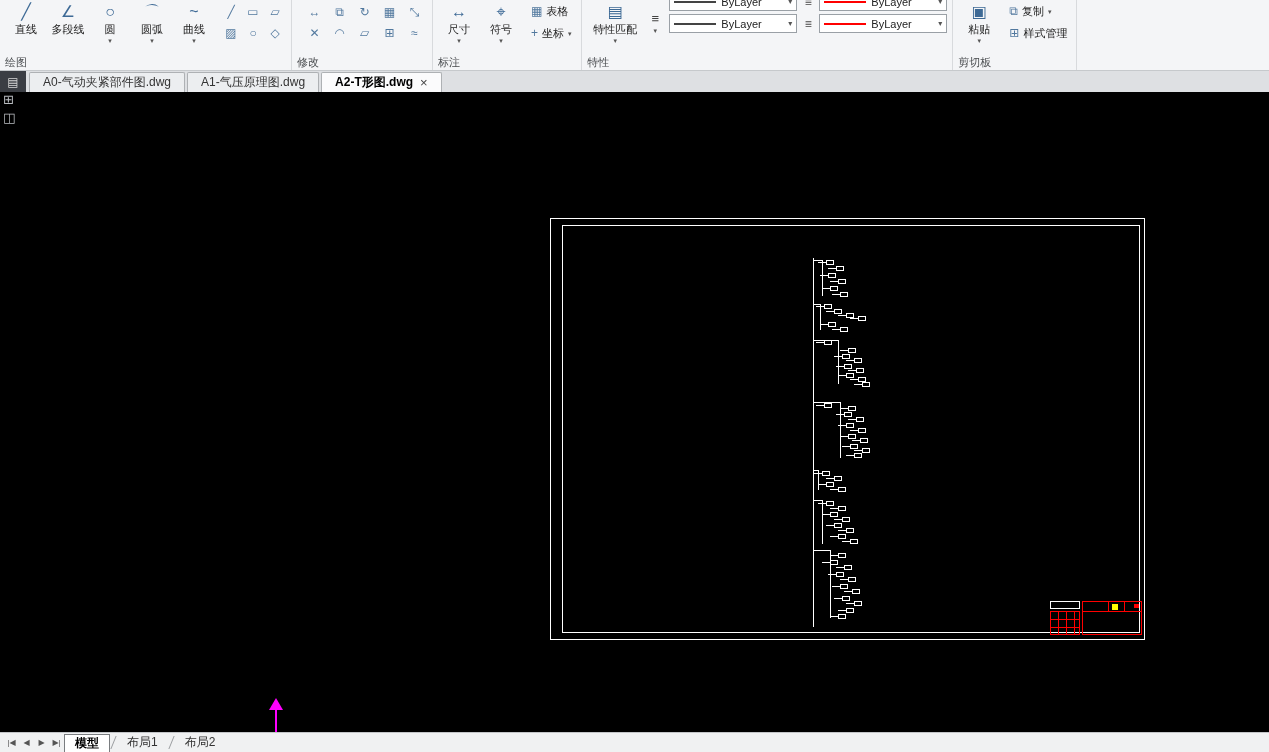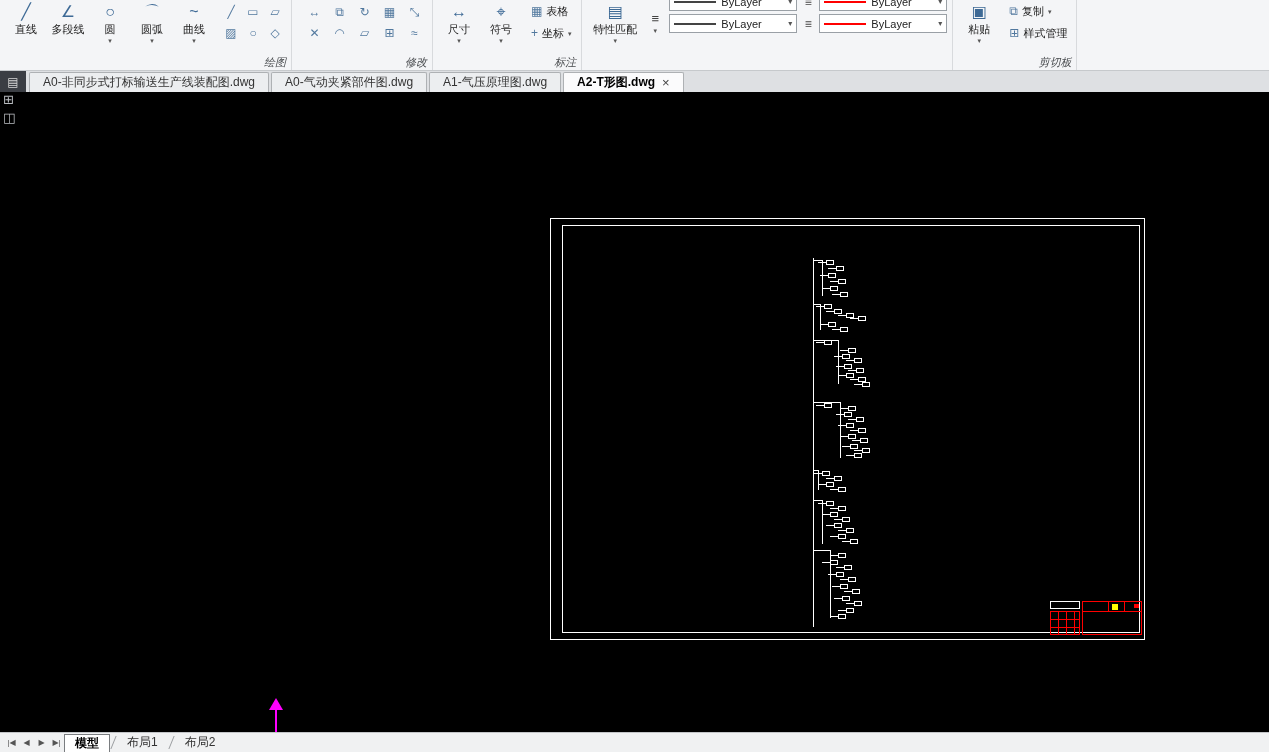--- a/index.html
+++ b/index.html
@@ -5,21 +5,21 @@
   *{box-sizing:border-box;margin:0;padding:0;}
   html,body{width:1269px;height:752px;}
   body{font-family:"Liberation Sans","DejaVu Sans",sans-serif;background:#000;overflow:hidden;}
   .app{position:relative;width:1269px;height:752px;background:#000;}
 
   
   .ribbon{position:absolute;top:0;left:0;width:100%;height:71px;background:#f4f5f7;
           border-bottom:1px solid #c6c9cc;display:flex;overflow:hidden;}
   .rgroup{display:flex;flex-direction:column;border-right:1px solid #d8dadd;padding:0 5px;}
   .rgroup-body{flex:1;display:flex;align-items:flex-start;padding-top:1px;}
-  .rgroup-label{height:15px;line-height:15px;text-align:right;font-size:11px;color:#4a4d50;font-style:italic;}
+  .rgroup-label{height:15px;line-height:15px;text-align:left;font-size:11px;color:#4a4d50;}
   .big-btn{display:flex;flex-direction:column;align-items:center;width:42px;cursor:default;color:#222;}
   .big-btn.wide{width:56px;}
   .bicon{height:22px;line-height:22px;font-size:16px;color:#3e6a96;}
   .blabel{font-size:11px;line-height:13px;white-space:nowrap;}
   .caret{font-size:7px;color:#555;line-height:9px;}
   .small-grid{display:grid;grid-template-columns:repeat(3,22px);grid-auto-rows:21px;margin-left:5px;}
   .small-grid.mod{grid-template-columns:repeat(5,25px);}
   .sicon{display:flex;align-items:center;justify-content:center;font-size:12px;color:#51789e;}
   .mini-col{display:flex;flex-direction:column;gap:2px;margin-left:5px;}
   .mini-btn{display:flex;align-items:center;gap:4px;height:20px;font-size:11px;color:#222;padding:0 4px;white-space:nowrap;}
@@ -184,20 +184,21 @@
             </div>
             <span class="menu-mid">≡</span>
             <div class="combo">
               <span class="swatch" style="border-top-color: rgb(255, 0, 0);"></span>
               <span class="combo-val">ByLayer</span>
               <span class="caret">▾</span>
             </div>
           </div>
         </div>
       </div>
+      <div class="rgroup-label">特性</div>
     </div>
 
     <div class="rgroup">
       <div class="rgroup-body">
         <div class="big-btn">
           <span class="bicon">▣</span>
           <span class="blabel">粘贴</span>
           <span class="caret">▾</span>
         </div>
         <div class="mini-col">
@@ -213,23 +214,20 @@
         </div>
       </div>
       <div class="rgroup-label">剪切板</div>
     </div>
 
     <div class="ribbon-spacer"></div>
   </div>
 
   <div class="doc-tabbar">
     <div class="corner-btn">▤</div>
-    <div class="doc-tab">
-      <span>A0-非同步式打标输送生产线装配图.dwg</span>
-    </div>
     <div class="doc-tab">
       <span>A0-气动夹紧部件图.dwg</span>
     </div>
     <div class="doc-tab">
       <span>A1-气压原理图.dwg</span>
     </div>
     <div class="doc-tab active">
       <span>A2-T形图.dwg</span>
       <span class="tab-close">×</span>
     </div>

